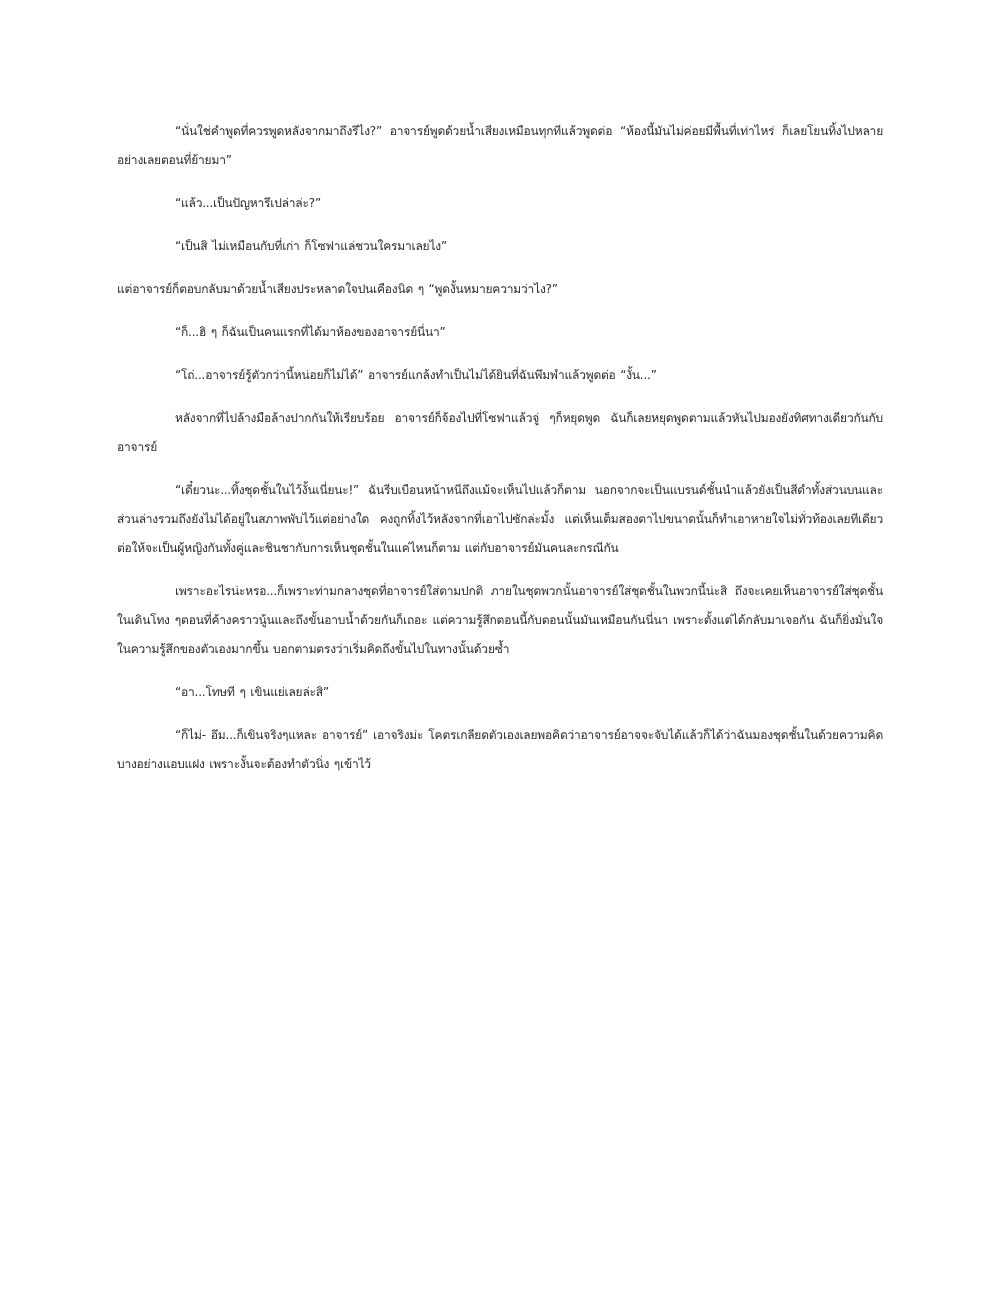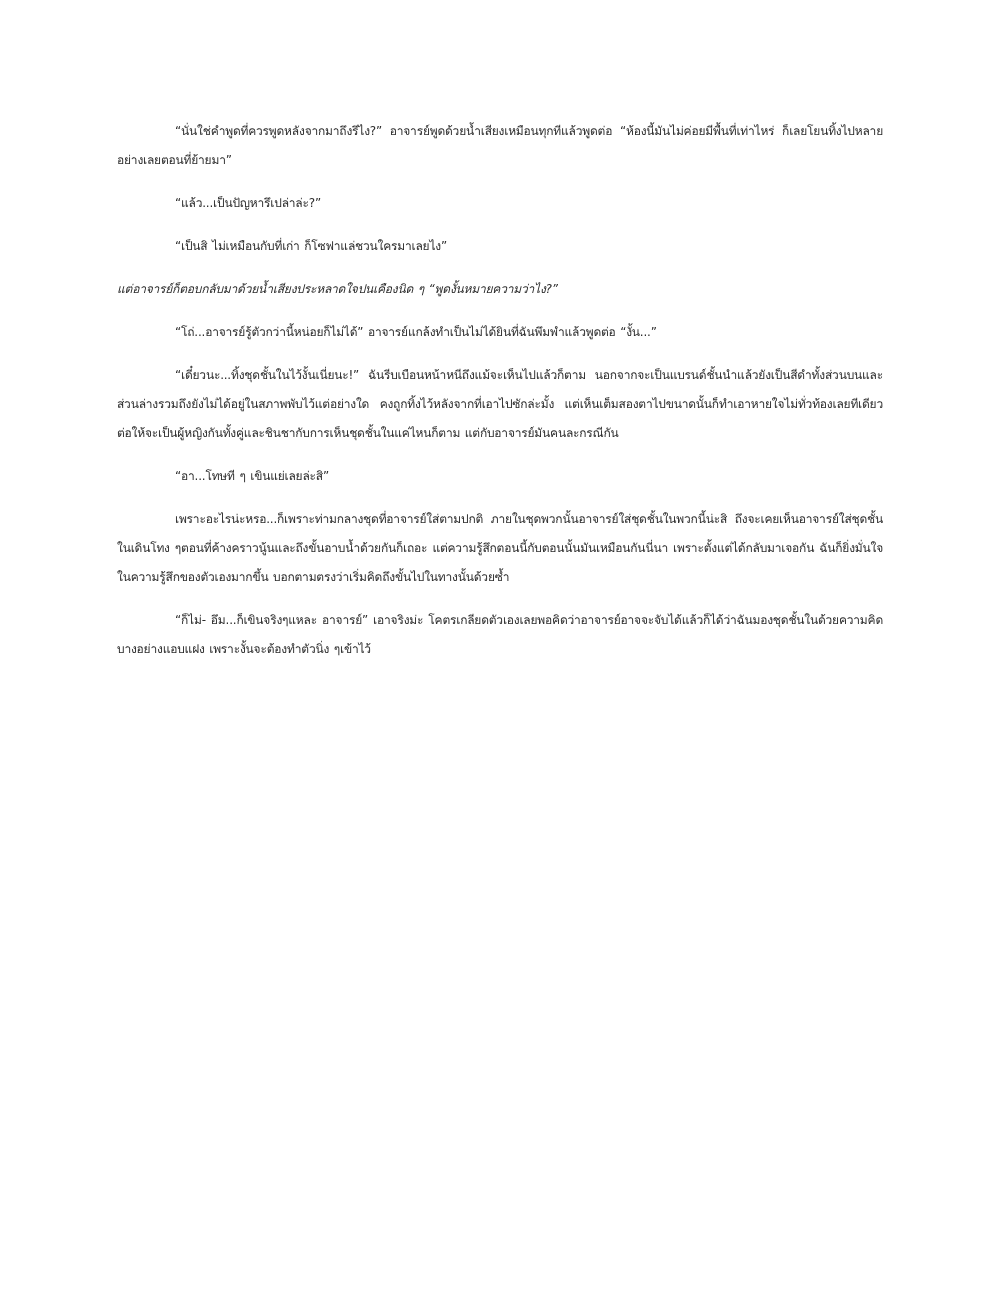--- a/index.html
+++ b/index.html
@@ -28,33 +28,34 @@
       text-align: justify;
       text-align-last: left;
       letter-spacing: -0.2px;
       word-spacing: 1px;
     }
     .para.indent {
       text-indent: 58px;
     }
     .para.flush {
       text-indent: 0;
-      font-style: italic;
     }
     .spacer {
       height: 47px;
     }
   </style>
 </head>
 <body>
 
 <div class="page">
   <p class="para indent">“นั่นใช่คำพูดที่ควรพูดหลังจากมาถึงรึไง?”  อาจารย์พูดด้วยน้ำเสียงเหมือนทุกทีแล้วพูดต่อ  “ห้องนี้มันไม่ค่อยมีพื้นที่เท่าไหร่  ก็เลยโยนทิ้งไปหลายอย่างเลยตอนที่ย้ายมา”</p>
   <p class="para indent">“แล้ว...เป็นปัญหารึเปล่าล่ะ?”</p>
   <p class="para indent">“เป็นสิ ไม่เหมือนกับที่เก่า ก็โซฟาแล่ชวนใครมาเลยไง”</p>
   <p class="para flush">แต่อาจารย์ก็ตอบกลับมาด้วยน้ำเสียงประหลาดใจปนเคืองนิด ๆ “พูดงั้นหมายความว่าไง?”</p>
+  <p class="para indent">“ก็...ฮิ ๆ ก็ฉันเป็นคนแรกที่ได้มาห้องของอาจารย์นี่นา”</p>
   <p class="para indent">“โถ่...อาจารย์รู้ตัวกว่านี้หน่อยก็ไม่ได้” อาจารย์แกล้งทำเป็นไม่ได้ยินที่ฉันพึมพำแล้วพูดต่อ “งั้น...”</p>
+  <p class="para indent">หลังจากที่ไปล้างมือล้างปากกันให้เรียบร้อย   อาจารย์ก็จ้องไปที่โซฟาแล้วจู่  ๆก็หยุดพูด   ฉันก็เลยหยุดพูดตามแล้วหันไปมองยังทิศทางเดียวกันกับอาจารย์</p>
   <p class="para indent">“เดี๋ยวนะ...ทิ้งชุดชั้นในไว้งั้นเนี่ยนะ!” ฉันรีบเบือนหน้าหนีถึงแม้จะเห็นไปแล้วก็ตาม นอกจากจะเป็นแบรนด์ชั้นนำแล้วยังเป็นสีดำทั้งส่วนบนและส่วนล่างรวมถึงยังไม่ได้อยู่ในสภาพพับไว้แต่อย่างใด   คงถูกทิ้งไว้หลังจากที่เอาไปซักล่ะมั้ง   แต่เห็นเต็มสองตาไปขนาดนั้นก็ทำเอาหายใจไม่ทั่วท้องเลยทีเดียว ต่อให้จะเป็นผู้หญิงกันทั้งคู่และชินชากับการเห็นชุดชั้นในแค่ไหนก็ตาม แต่กับอาจารย์มันคนละกรณีกัน</p>
+  <p class="para indent">เพราะอะไรน่ะหรอ...ก็เพราะท่ามกลางชุดที่อาจารย์ใส่ตามปกติ   ภายในชุดพวกนั้นอาจารย์ใส่ชุดชั้นในพวกนี้น่ะสิ   ถึงจะเคยเห็นอาจารย์ใส่ชุดชั้นในเดินโทง   ๆตอนที่ค้างคราวนู้นและถึงขั้นอาบน้ำด้วยกันก็เถอะ   แต่ความรู้สึกตอนนี้กับตอนนั้นมันเหมือนกันนี่นา   เพราะตั้งแต่ได้กลับมาเจอกัน ฉันก็ยิ่งมั่นใจในความรู้สึกของตัวเองมากขึ้น บอกตามตรงว่าเริ่มคิดถึงขั้นไปในทางนั้นด้วยซ้ำ</p>
   <p class="para indent">“อา...โทษที ๆ เขินแย่เลยล่ะสิ”</p>
-  <p class="para indent">เพราะอะไรน่ะหรอ...ก็เพราะท่ามกลางชุดที่อาจารย์ใส่ตามปกติ   ภายในชุดพวกนั้นอาจารย์ใส่ชุดชั้นในพวกนี้น่ะสิ   ถึงจะเคยเห็นอาจารย์ใส่ชุดชั้นในเดินโทง   ๆตอนที่ค้างคราวนู้นและถึงขั้นอาบน้ำด้วยกันก็เถอะ   แต่ความรู้สึกตอนนี้กับตอนนั้นมันเหมือนกันนี่นา   เพราะตั้งแต่ได้กลับมาเจอกัน ฉันก็ยิ่งมั่นใจในความรู้สึกของตัวเองมากขึ้น บอกตามตรงว่าเริ่มคิดถึงขั้นไปในทางนั้นด้วยซ้ำ</p>
   <p class="para indent">“ก็ไม่- อึม...ก็เขินจริงๆแหละ อาจารย์” เอาจริงม่ะ โคตรเกลียดตัวเองเลยพอคิดว่าอาจารย์อาจจะจับได้แล้วก็ได้ว่าฉันมองชุดชั้นในด้วยความคิดบางอย่างแอบแฝง เพราะงั้นจะต้องทำตัวนิ่ง ๆเข้าไว้</p>
   <div class="spacer"></div>
 </div>
 
 </body></html>

